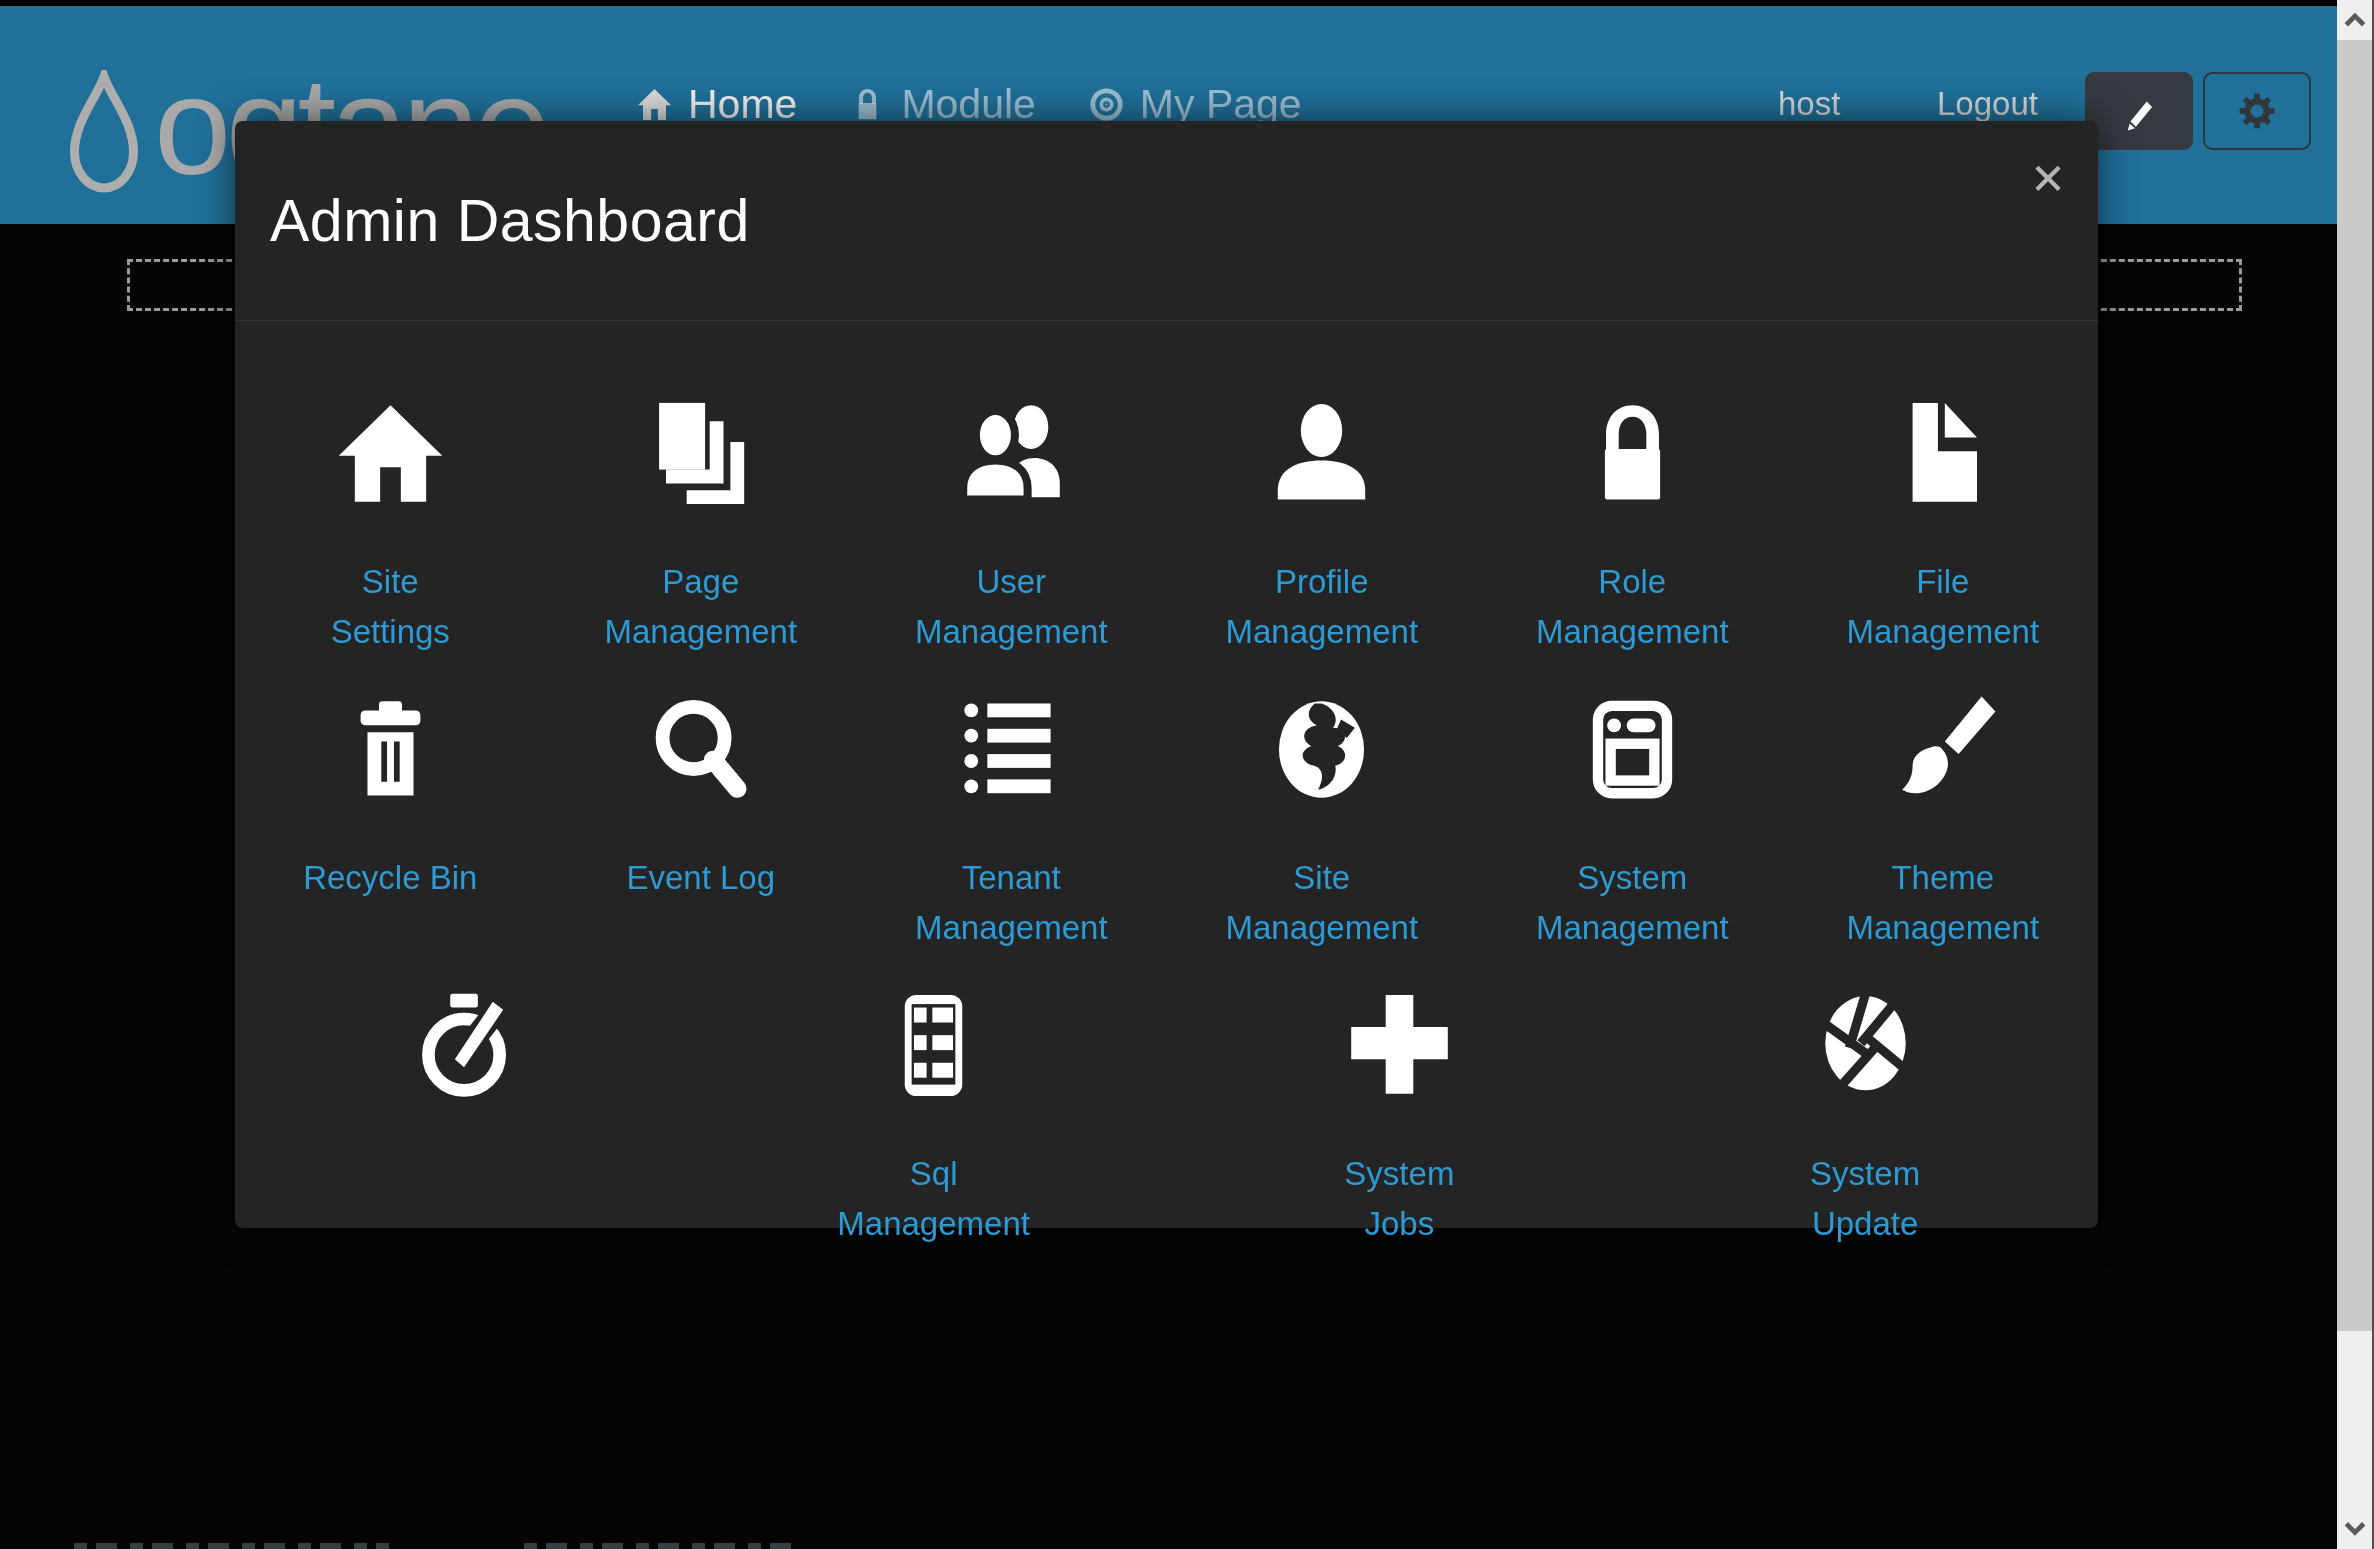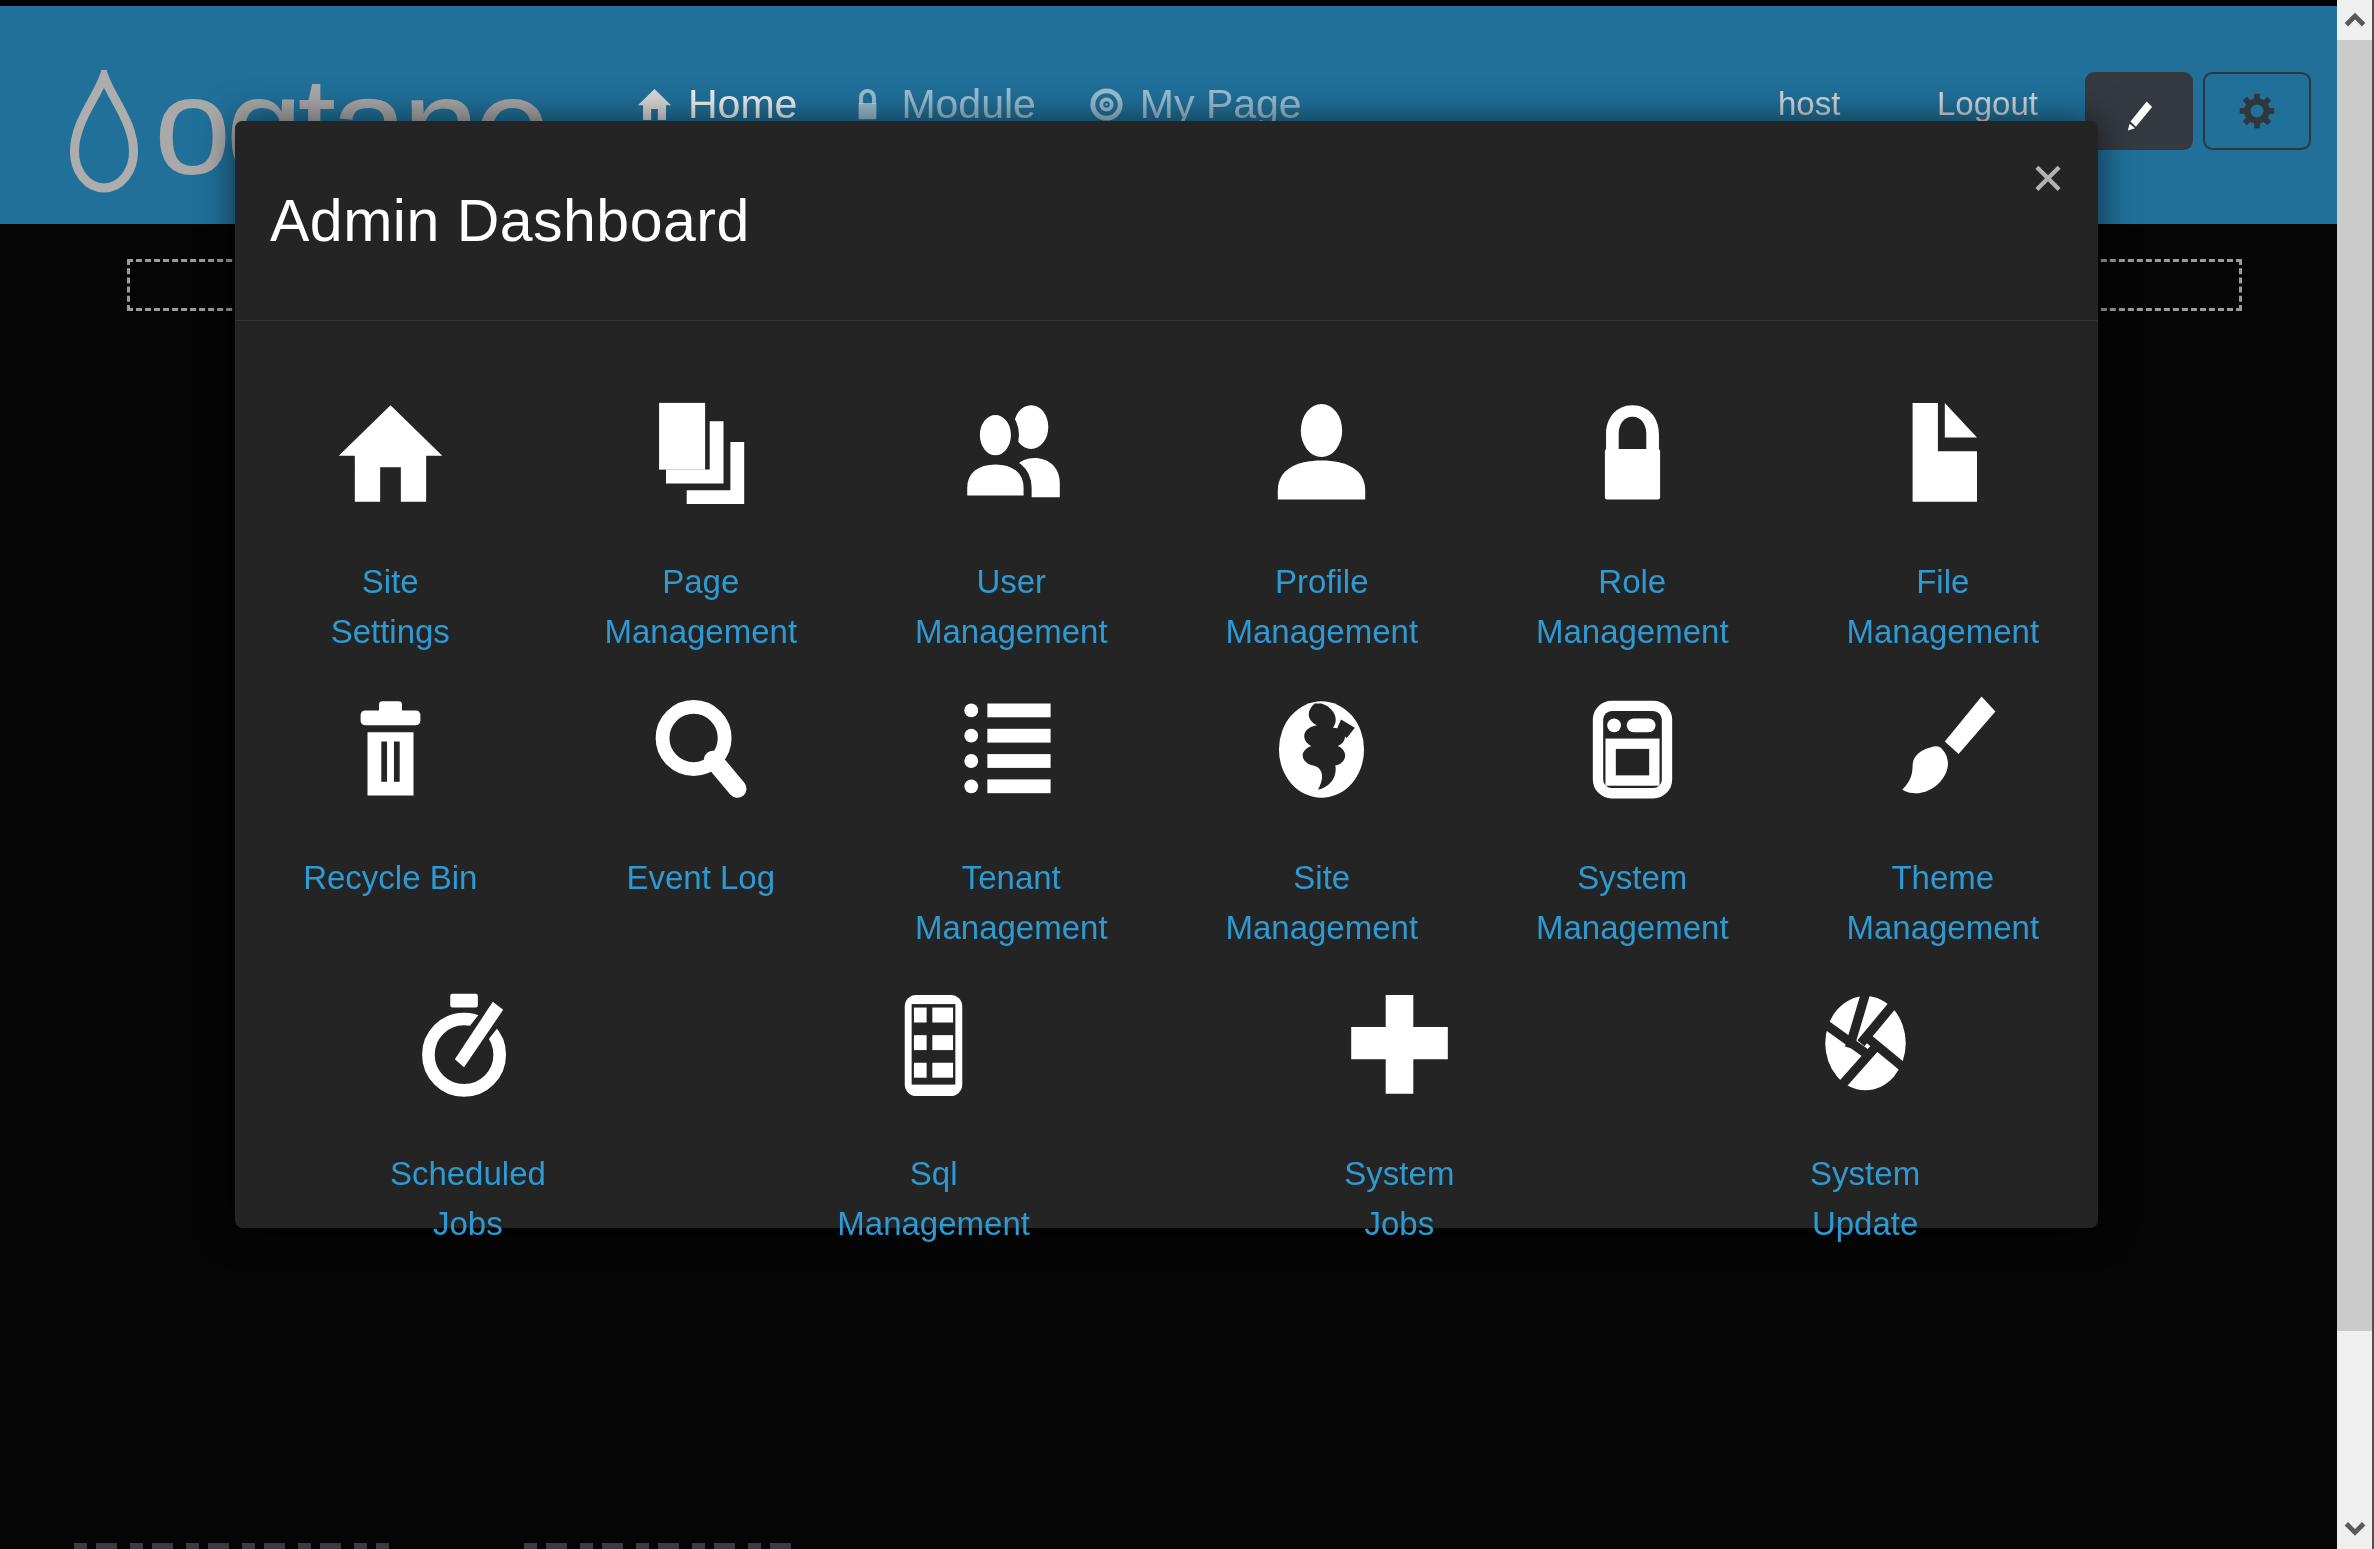--- a/index.html
+++ b/index.html
@@ -307,24 +307,20 @@
         <div class="tile-row">
           <a class="tile">
             <span class="tile-icon">
               <svg viewBox="0 0 100 100" width="115" height="115" fill="currentColor">
                 <circle cx="47" cy="58" r="31" fill="none" stroke="currentColor" stroke-width="11"></circle>
                 <path d="M34 72 L86 6" stroke="var(--modal-bg)" stroke-width="20" fill="none"></path>
                 <path d="M39 62 L47 69 L81 19 L72 12 Z"></path>
                 <rect x="35" y="5" width="24" height="12" rx="2"></rect>
               </svg>
             </span>
-            <span class="tile-label">
-              <div>Scheduled</div>
-              <div>Jobs</div>
-            </span>
           </a>
           <a class="tile">
             <span class="tile-icon">
               <svg viewBox="0 0 100 100" width="115" height="115" fill="currentColor">
                 <rect x="25" y="6" width="50" height="88" rx="10"></rect>
                 <rect x="31" y="14" width="38" height="70" style="fill:var(--modal-bg)"></rect>
                 <rect x="33" y="17" width="11" height="13"></rect>
                 <rect x="49" y="17" width="18" height="13"></rect>
                 <rect x="33" y="41" width="11" height="13"></rect>
                 <rect x="49" y="41" width="18" height="13"></rect>

